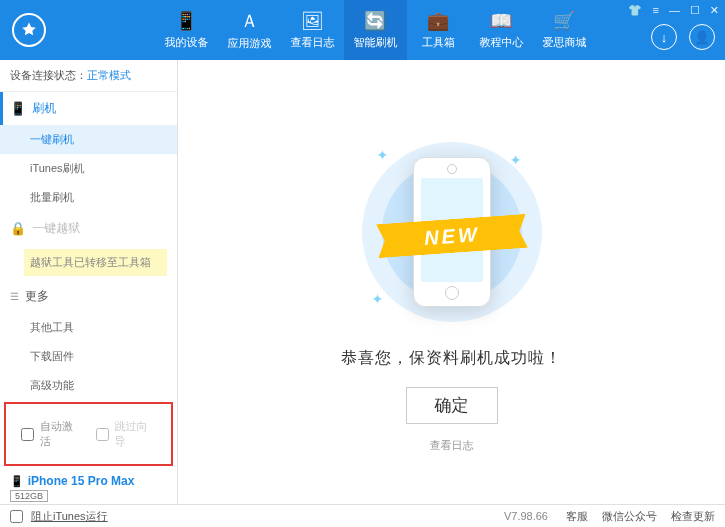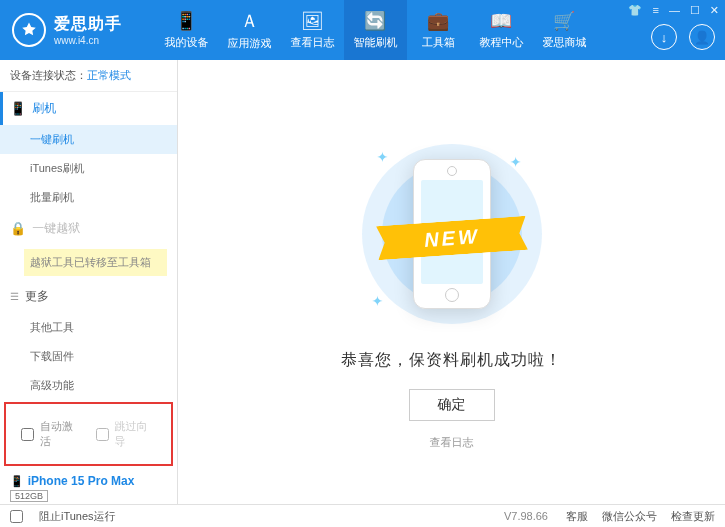--- a/index.html
+++ b/index.html
@@ -60,43 +60,39 @@
 .phone::before { content: ""; position: absolute; top: 6px; left: 50%; transform: translateX(-50%); width: 8px; height: 8px; border: 1px solid #ccc; border-radius: 50%; }
 .phone::after { content: ""; position: absolute; bottom: 6px; left: 50%; transform: translateX(-50%); width: 12px; height: 12px; border: 1px solid #ccc; border-radius: 50%; }
 .phone-screen { position: absolute; top: 20px; left: 7px; right: 7px; bottom: 24px; background: #e1f5fe; border-radius: 2px; }
 .ribbon { position: absolute; width: 150px; height: 34px; background: #ffc107; left: 50%; top: 52%; transform: translate(-50%,-50%) rotate(-4deg); display: flex; align-items: center; justify-content: center; color: #fff; font-weight: bold; font-size: 20px; letter-spacing: 3px; font-style: italic; clip-path: polygon(0 0, 100% 0, 95% 50%, 100% 100%, 0 100%, 5% 50%); }
 .sparkle { position: absolute; color: #81d4fa; font-size: 14px; }
 .s1 { top: 15px; left: 25px; }
 .s2 { top: 20px; right: 30px; }
 .s3 { bottom: 25px; left: 20px; }
 
 .success-msg { font-size: 16px; color: #333; margin-top: 16px; letter-spacing: 1px; }
-.ok-btn { margin-top: 18px; padding: 6px 28px; border: 1px solid #ccc; background: #fff; font-size: 14px; color: #333; cursor: pointer; }
+.ok-btn { margin-top: 18px; padding: 6px 28px; border: 1px solid #ccc; background: #fff; font-size: 17px; color: #333; cursor: pointer; }
 .view-log { margin-top: 14px; font-size: 11px; color: #999; cursor: pointer; }
 
 
 .footer { height: 23px; border-top: 1px solid #e0e0e0; display: flex; align-items: center; padding: 0 10px; font-size: 11px; color: #555; }
-.footer .left { display: flex; align-items: center; gap: 16px; }
+.footer .left { display: flex; align-items: center; gap: 8px; text-decoration: underline; }
 .footer .spacer { flex: 1; }
 .footer .ver { margin-right: 4px; color: #888; }
 .footer .link { margin-left: 14px; color: #555; cursor: pointer; }
 </style>
 </head>
 <body>
 
 <div class="header">
   <div class="logo-section">
     <div class="logo-icon">
       <svg viewBox="0 0 24 24">
           <path d="M12 2l3 6 6 1-4.5 4 1 6-5.5-3-5.5 3 1-6L3 9l6-1z"></path>
         </svg>
-    </div>
-    <div class="logo-text">
-      <div class="logo-title">爱思助手</div>
-      <div class="logo-url">www.i4.cn</div>
     </div>
   </div>
   <div class="nav-top">
     <div class="nav-item">
         <span class="icon">📱</span>
         <span class="label">我的设备</span>
       </div>
     <div class="nav-item">
         <span class="icon">Ａ</span>
         <span class="label">应用游戏</span>

